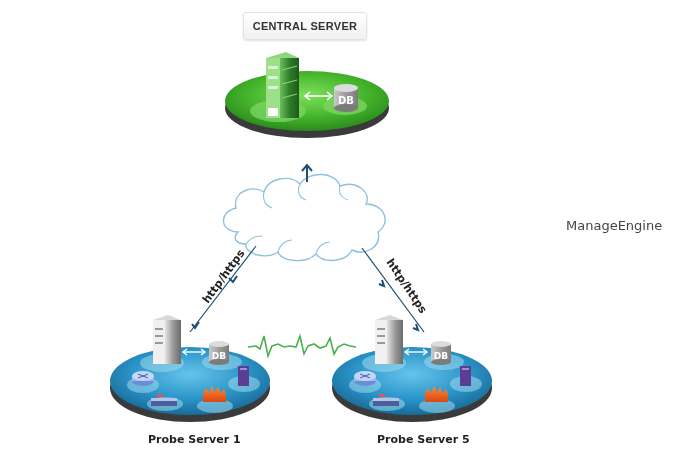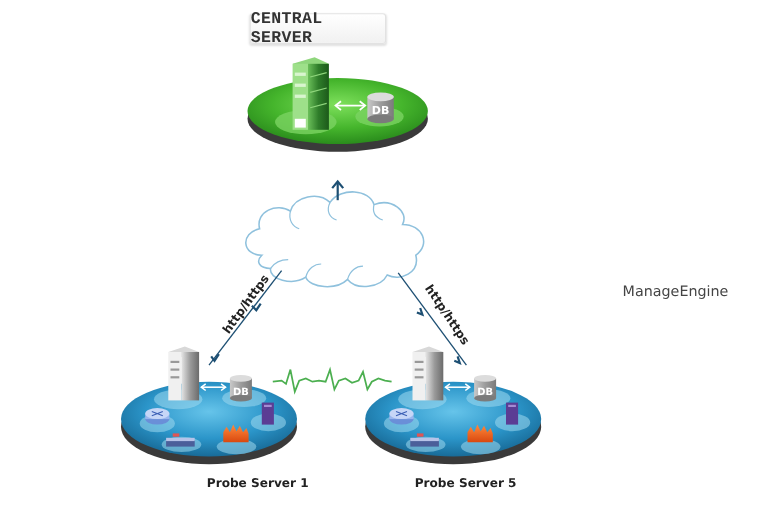--- a/index.html
+++ b/index.html
@@ -1,29 +1,29 @@
 <!DOCTYPE html>
 <html><head>
 <meta charset="utf-8">
 <style>
   html, body { margin:0; padding:0; background:#ffffff; }
   body { width:695px; height:466px; position:relative; overflow:hidden; font-family:"DejaVu Sans", sans-serif; }
   #diagram { position:absolute; left:0; top:0; width:695px; height:466px; }
   .central-label-box {
-    position:absolute; left:227px; top:12px; width:122px; height:26px;
+    position:absolute; left:243px; top:12px; width:122px; height:26px;
     background:linear-gradient(#ffffff,#f1f1f1); border:1px solid #e2e2e2; border-radius:3px;
     box-shadow:0 1px 2px rgba(0,0,0,0.12);
     display:flex; align-items:center; justify-content:center;
-    font-family:Liberation Mono, monospace; font-weight:bold; font-size:15px; color:#333; letter-spacing:0.3px;
+    font-family:Liberation Sans, sans-serif; font-weight:bold; font-size:11px; color:#333; letter-spacing:0.3px;
   }
   .probe-label {
     position:absolute; font-family:"DejaVu Sans", sans-serif; font-weight:bold; font-size:11px; color:#222;
   }
   .brand {
-    position:absolute; left:566px; top:218px; font-family:"DejaVu Sans", sans-serif; font-size:13px; color:#444;margin-top:40px;
+    position:absolute; left:566px; top:218px; font-family:"DejaVu Sans", sans-serif; font-size:13px; color:#444;
   }
   .proto { font-family:"DejaVu Sans", sans-serif; font-weight:bold; font-size:11px; fill:#222; }
   .db-text { font-family:"DejaVu Sans", sans-serif; font-weight:bold; font-size:10px; fill:#fff; }
 </style>
 </head>
 <body>
 
 <svg id="diagram" viewBox="0 0 695 466">
   <defs>
     <radialGradient id="greenTop" cx="50%" cy="40%" r="60%">
@@ -214,15 +214,15 @@
       <path d="M203,402 L203,393 L206,388 L209,393 L212,386 L215,392 L218,387 L221,393 L224,389 L226,394 L226,402 Z" fill="url(#fireGrad)"></path>
     </g>
     <g>
       <rect x="238" y="366" width="11" height="20" fill="#5b3d94"></rect>
       <rect x="240" y="368" width="7" height="2" fill="#a48bd3"></rect>
     </g>
   </g>
 </svg>
 
 <div class="central-label-box">CENTRAL SERVER</div>
-<div class="probe-label" style="left:148px; top:433px;margin-left:40px;">Probe Server 1</div>
+<div class="probe-label" style="left:148px; top:433px;">Probe Server 1</div>
 <div class="probe-label" style="left:377px; top:433px;">Probe Server 5</div>
 <div class="brand">ManageEngine</div>
 
 </body></html>

